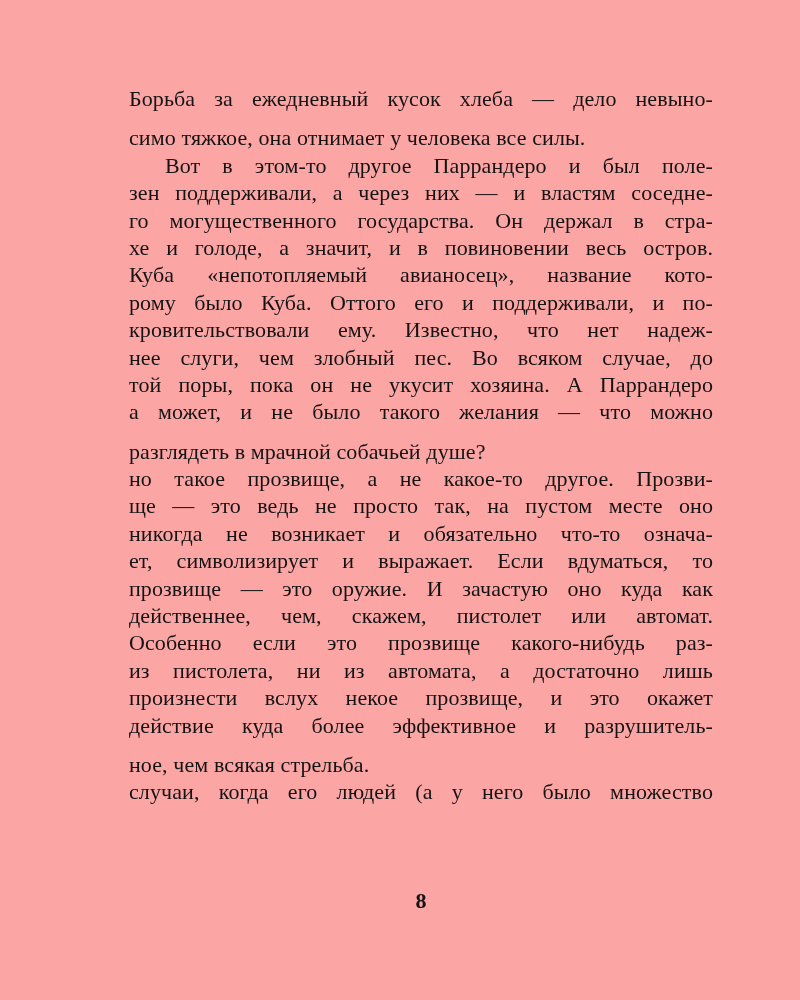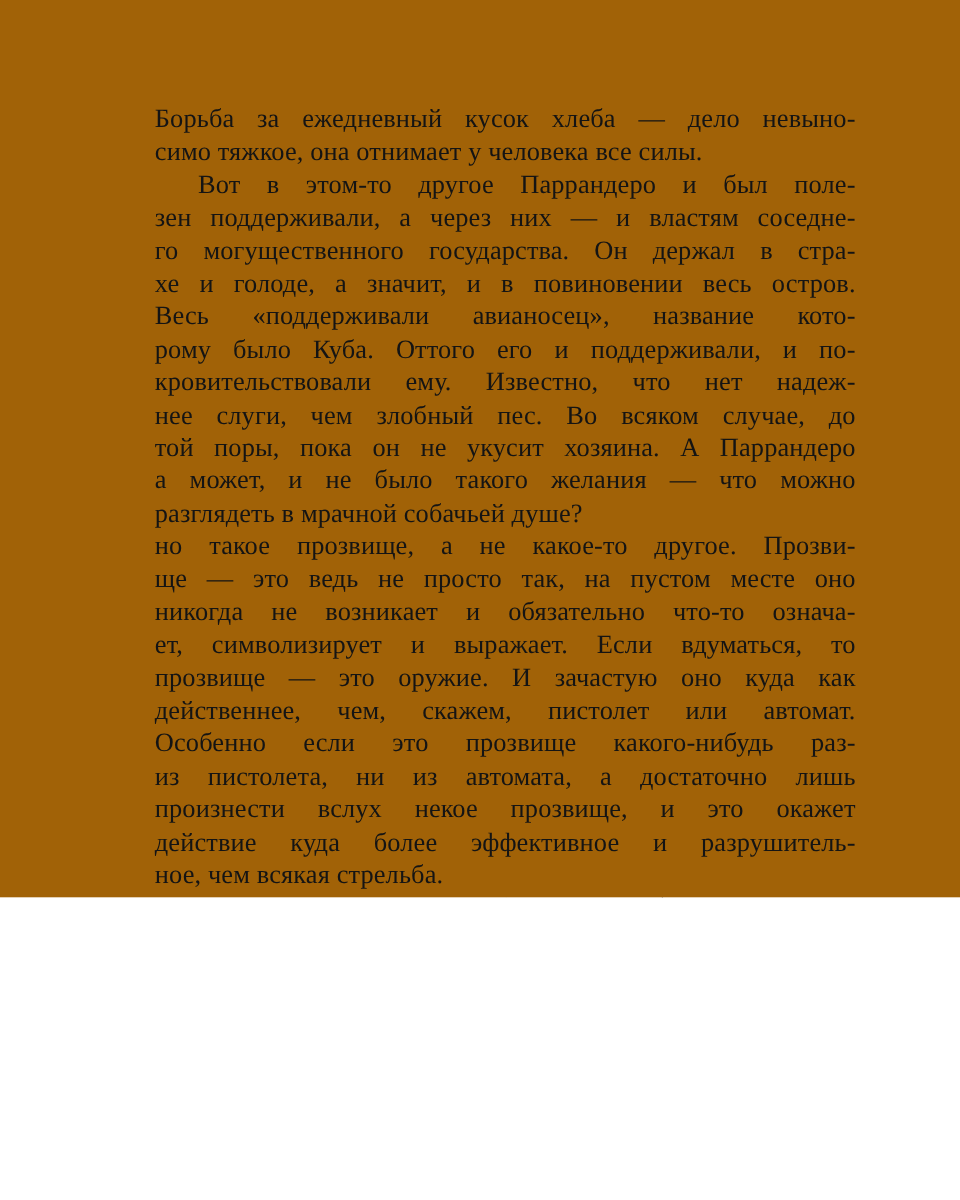--- a/index.html
+++ b/index.html
@@ -3,22 +3,22 @@
 <meta charset="utf-8">
 <style>
   html, body {
     margin: 0;
     padding: 0;
     background: #ffffff;
   }
   .page {
     position: relative;
     width: 800px;
-    height: 748px;
-    background: #a16207;
+    height: 1000px;
+    background: #fca5a5;
     font-family: "Liberation Serif", "DejaVu Serif", serif;
     color: #141414;
     overflow: hidden;
   }
   .text-block {
     position: absolute;
     left: 129px;
     top: 85px;
     width: 584px;
     font-size: 22px;
@@ -28,20 +28,21 @@
   .line {
     text-align: justify;
     text-align-last: justify;
     white-space: normal;
     height: 27.4px;
     overflow: visible;
   }
   .line.para-end {
     text-align: right;
     text-align-last: left;
+    margin-top: 12px;
   }
   .line.indent {
     text-indent: 36px;
   }
   .page-number {
     position: absolute;
     left: 129px;
     top: 888px;
     width: 584px;
     text-align: center;
@@ -54,21 +55,21 @@
 <body>
 
 <div class="page">
   <div class="text-block">
       <div class="line">Борьба за ежедневный кусок хлеба — дело невыно-</div>
       <div class="line para-end">симо тяжкое, она отнимает у человека все силы.</div>
       <div class="line indent">Вот в этом-то другое Паррандеро и был поле-</div>
       <div class="line">зен поддерживали, а через них — и властям соседне-</div>
       <div class="line">го могущественного государства. Он держал в стра-</div>
       <div class="line">хе и голоде, а значит, и в повиновении весь остров.</div>
-      <div class="line">Весь «поддерживали авианосец», название кото-</div>
+      <div class="line">Куба «непотопляемый авианосец», название кото-</div>
       <div class="line">рому было Куба. Оттого его и поддерживали, и по-</div>
       <div class="line">кровительствовали ему. Известно, что нет надеж-</div>
       <div class="line">нее слуги, чем злобный пес. Во всяком случае, до</div>
       <div class="line">той поры, пока он не укусит хозяина. А Паррандеро</div>
       <div class="line">а может, и не было такого желания — что можно</div>
       <div class="line para-end">разглядеть в мрачной собачьей душе?</div>
       <div class="line">но такое прозвище, а не какое-то другое. Прозви-</div>
       <div class="line">ще — это ведь не просто так, на пустом месте оно</div>
       <div class="line">никогда не возникает и обязательно что-то означа-</div>
       <div class="line">ет, символизирует и выражает. Если вдуматься, то</div>

